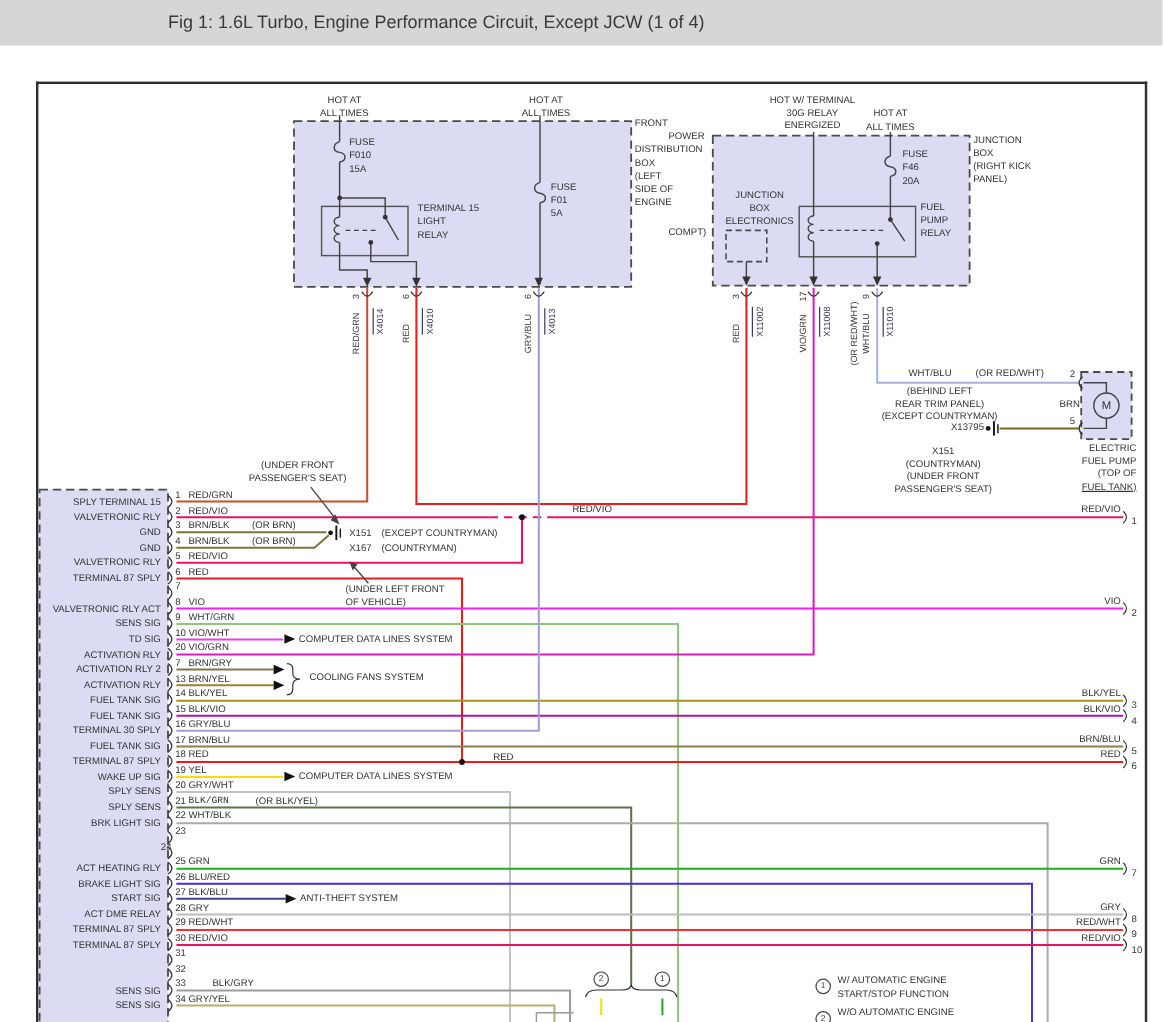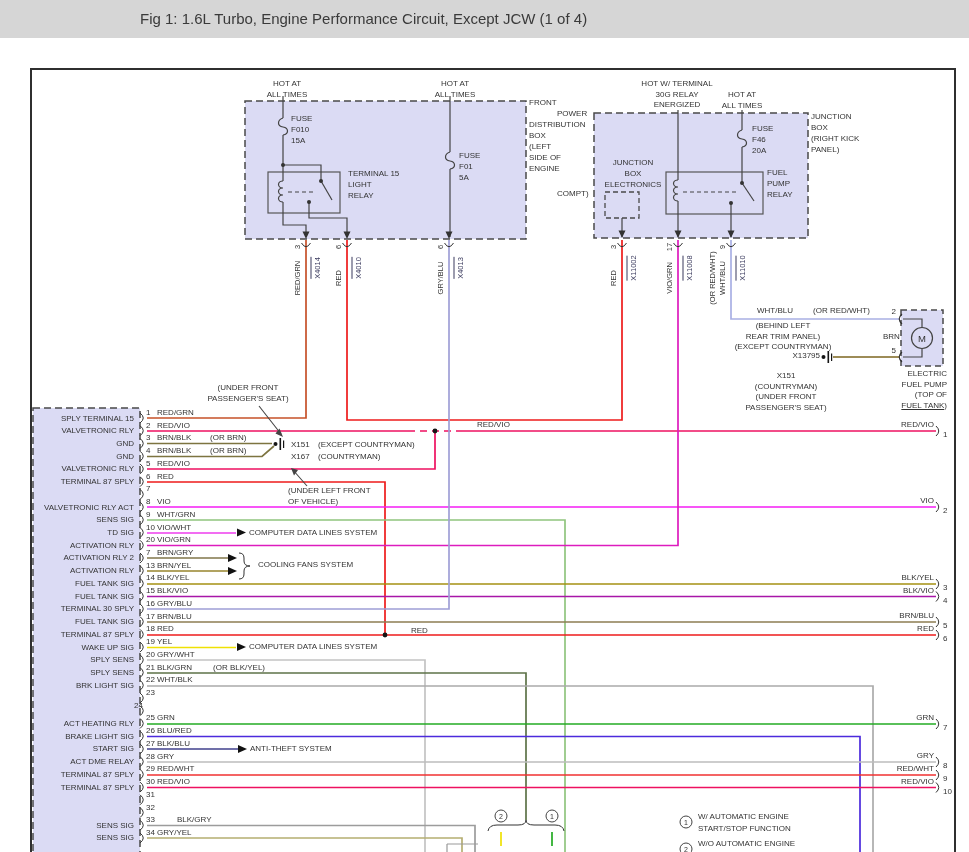--- a/index.html
+++ b/index.html
@@ -261,21 +261,21 @@
     <span class="t" style="right: 835px; top: 629.859px;">TERMINAL 87 SPLY</span>
     <span class="t" style="left: 157px; top: 624.359px;">RED</span>
     <span class="t" style="left: 146px; top: 637.086px;">19</span>
     <span class="t" style="right: 835px; top: 642.586px;">WAKE UP SIG</span>
     <span class="t" style="left: 157px; top: 637.086px;">YEL</span>
     <span class="t" style="left: 146px; top: 649.813px;">20</span>
     <span class="t" style="right: 835px; top: 655.313px;">SPLY SENS</span>
     <span class="t" style="left: 157px; top: 649.813px;">GRY/WHT</span>
     <span class="t" style="left: 146px; top: 662.54px;">21</span>
     <span class="t" style="right: 835px; top: 668.04px;">SPLY SENS</span>
-    <span class="t" style="left: 157px; top: 662.54px;">BLK/GRN</span>
+    <span class="t" style="left: 157px; top: 662.54px; font-family: Liberation Mono, monospace;">BLK/GRN</span>
     <span class="t" style="left: 213px; top: 662.54px;">(OR BLK/YEL)</span>
     <span class="t" style="left: 146px; top: 675.267px;">22</span>
     <span class="t" style="right: 835px; top: 680.767px;">BRK LIGHT SIG</span>
     <span class="t" style="left: 157px; top: 675.267px;">WHT/BLK</span>
     <span class="t" style="left: 146px; top: 687.994px;">23</span>
     <span class="t" style="left: 134px; top: 700.721px;">24</span>
     <span class="t" style="left: 146px; top: 713.448px;">25</span>
     <span class="t" style="right: 835px; top: 718.948px;">ACT HEATING RLY</span>
     <span class="t" style="left: 157px; top: 713.448px;">GRN</span>
     <span class="t" style="left: 146px; top: 726.175px;">26</span>

